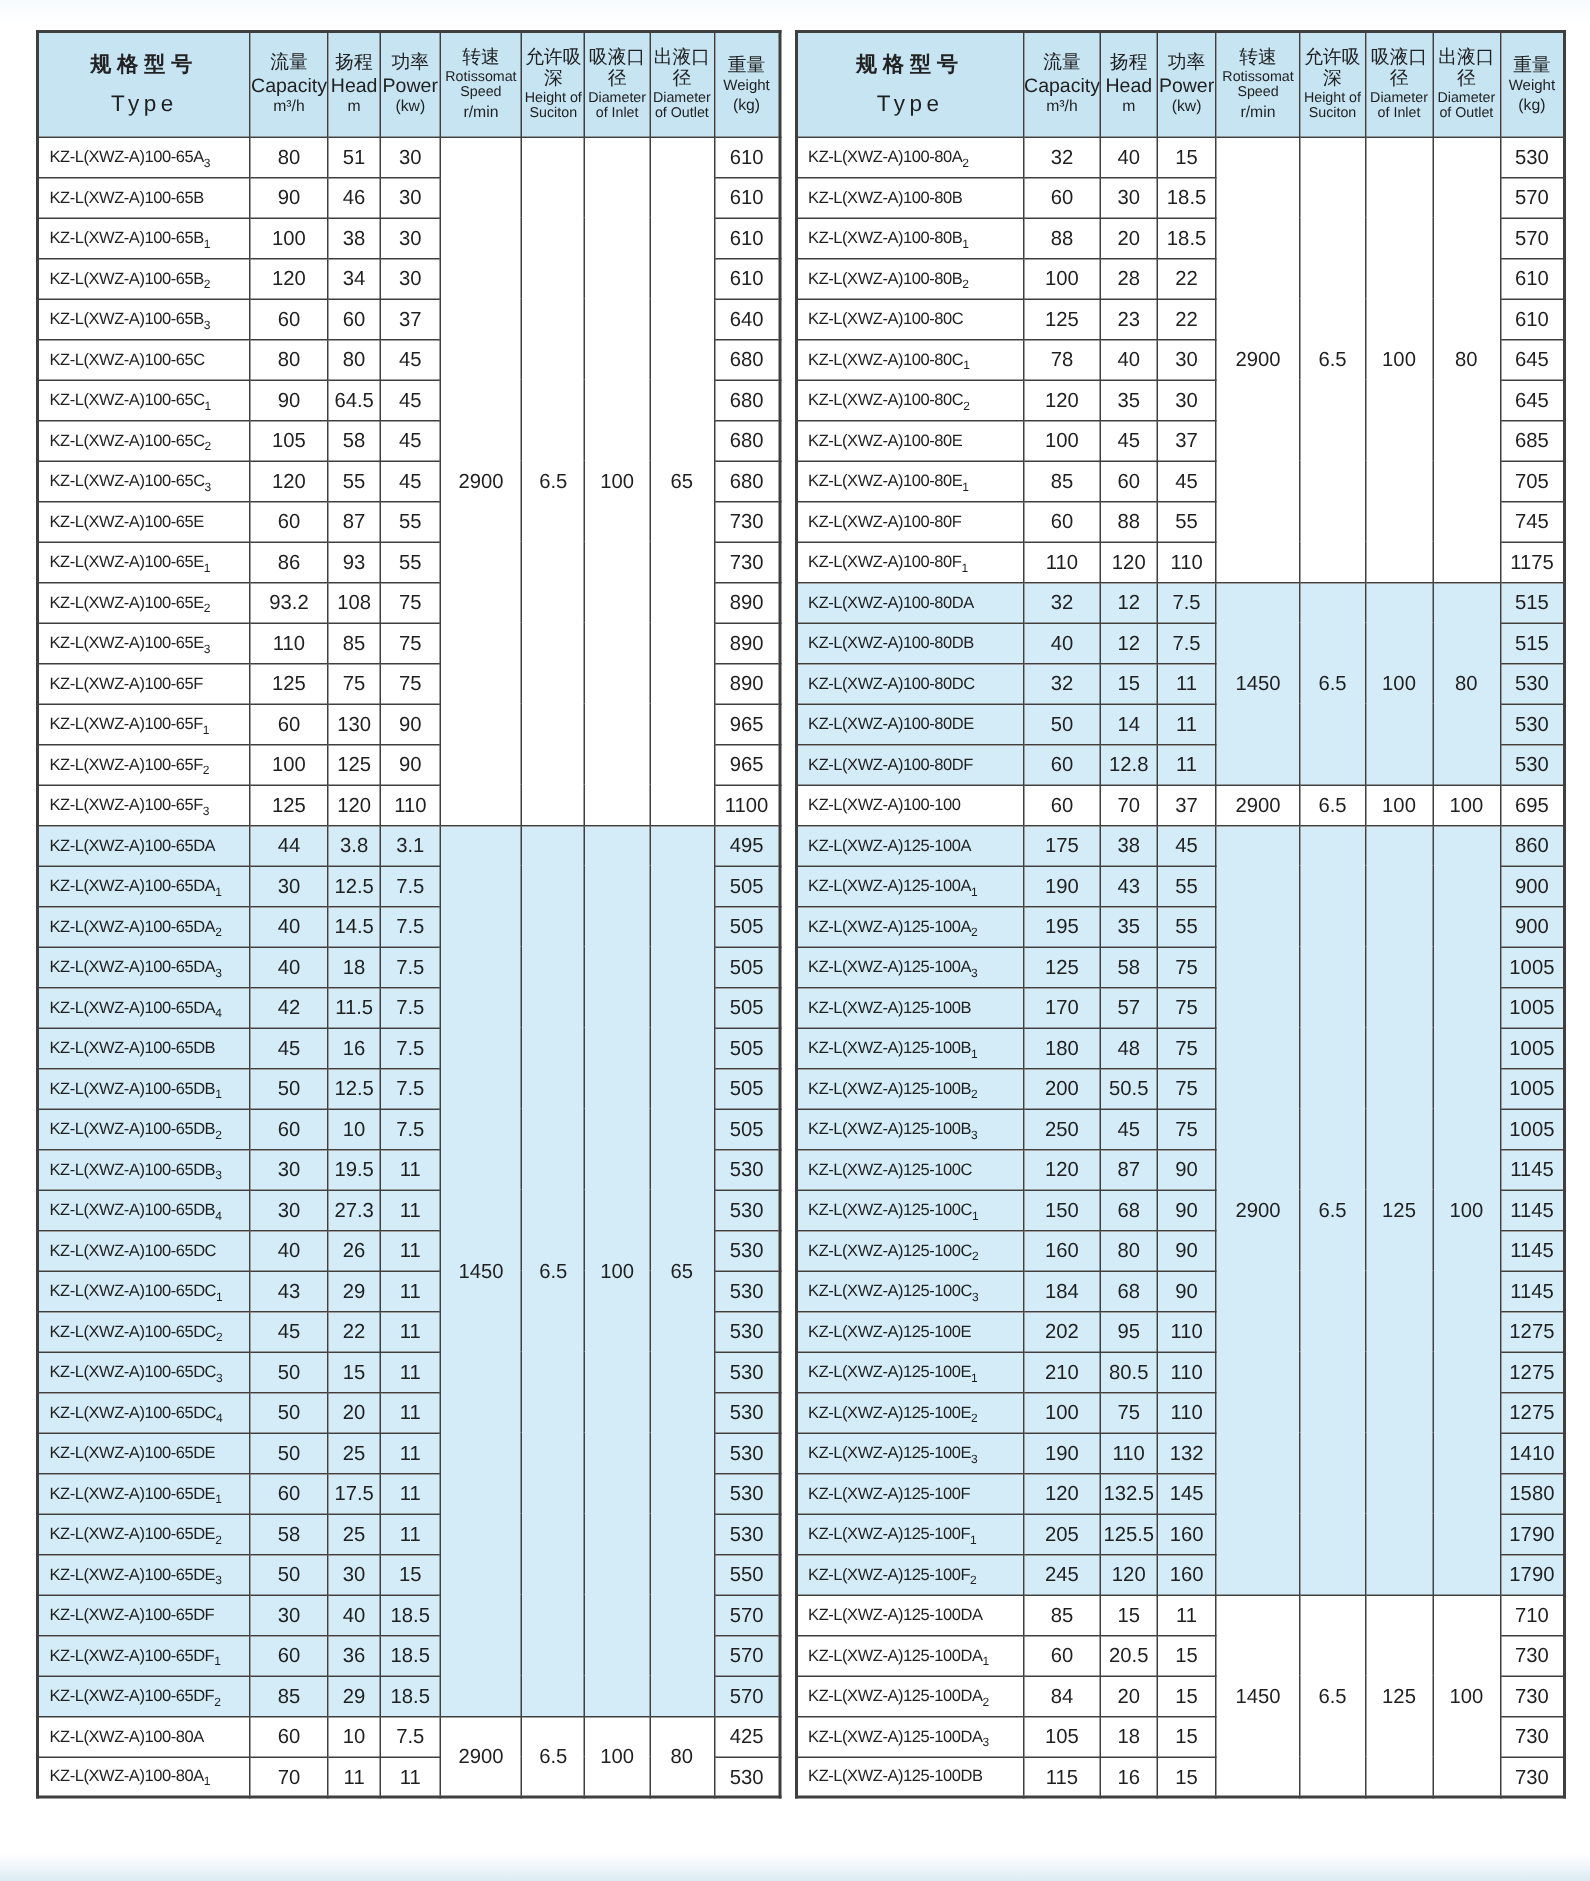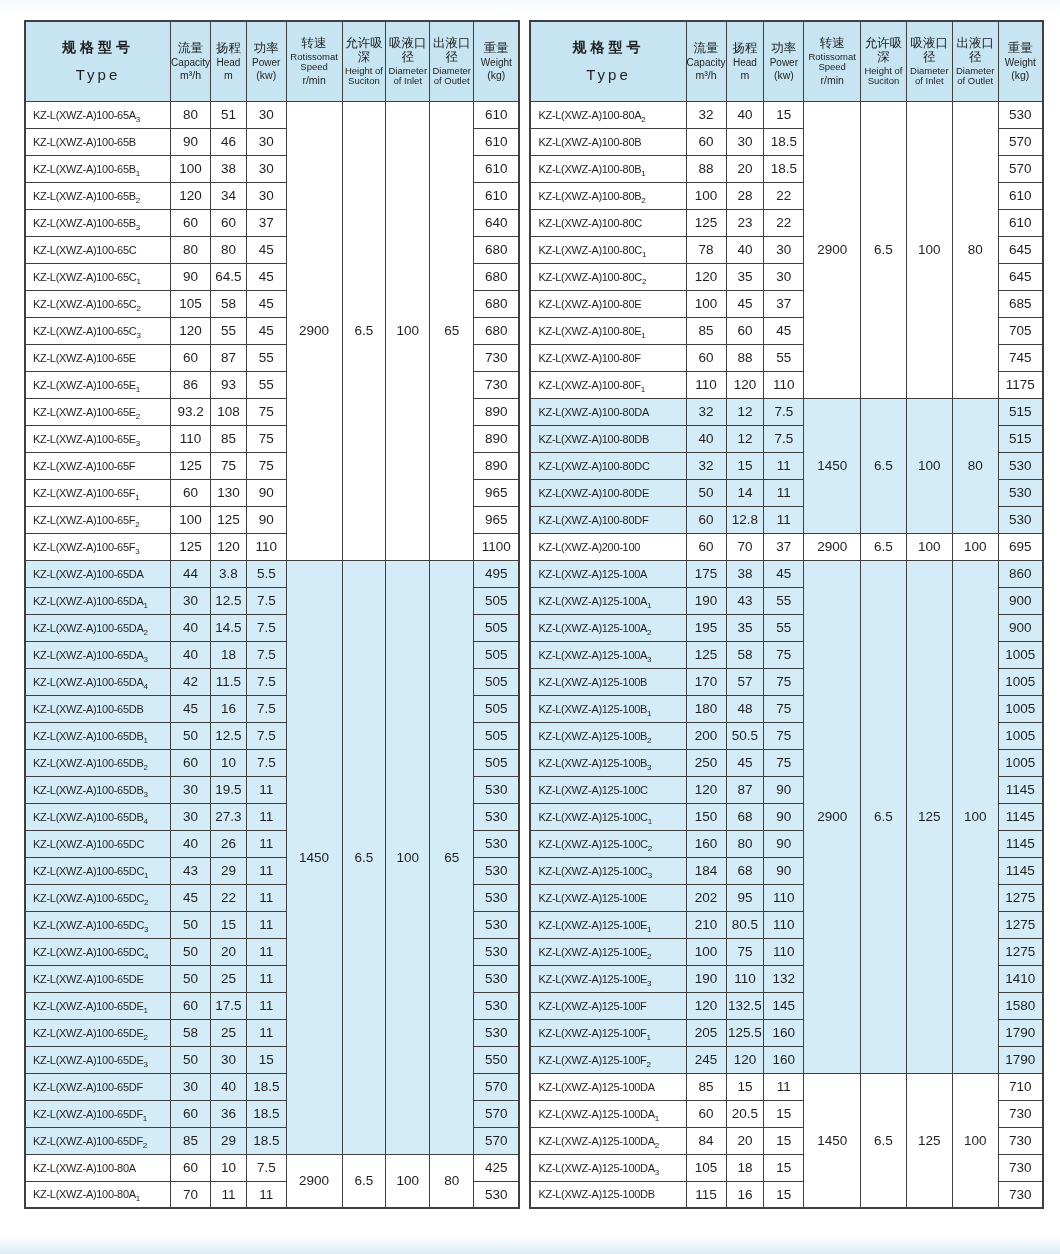--- a/index.html
+++ b/index.html
@@ -14,35 +14,35 @@
   body{
     width:1060px;height:1254px;
     font-family:"Liberation Sans",sans-serif;
     color:var(--txt);
     background:linear-gradient(180deg,#f7fbfd 0px,#ffffff 18px,#ffffff 1236px,#dcebf3 1254px);
     overflow:hidden;
   }
   .page{display:flex;gap:9px;padding:20px 16px 0 24px;}
   table{border-collapse:collapse;table-layout:fixed;border:2px solid var(--grid);}
   th,td{border:1px solid var(--grid);text-align:center;vertical-align:middle;padding:0;overflow:hidden;}
-  thead tr{height:80px;}
+  thead tr{height:70px;}
   tbody tr{height:27px;}
   th{background:var(--header-bg);font-weight:normal;}
   .r-white td{background:var(--row-white);}
   .r-blue td{background:var(--row-blue);}
   .td-type{text-align:left;padding-left:7px;font-size:11px;letter-spacing:-0.3px;white-space:nowrap;}
   .td-type sub{font-size:8px;line-height:0;}
   .td-num{font-size:13.5px;}
   .hz{font-size:12.5px;line-height:1.15;font-weight:normal;color:#222;}
   .he{font-size:10px;line-height:1.12;margin-top:1px;}
   .hu{font-size:10.5px;line-height:1.2;margin-top:1px;}
   .h-type .hz{font-size:14px;letter-spacing:4px;font-weight:bold;}
   .h-type .he{font-size:15px;letter-spacing:3px;margin-top:12px;}
   .c-speed .he,.c-suct .he,.c-inlet .he,.c-outlet .he{font-size:9.5px;}
-  .c-cap .he,.c-head .he,.c-pow .he{font-size:10px;}
+  .c-cap .he,.c-head .he,.c-pow .he{font-size:13px;}
 </style>
 </head>
 <body>
 
 <div class="page">
   <table>
       <colgroup>
         <col style="width: 146px;">
         <col style="width: 38px;">
         <col style="width: 36px;">
@@ -219,21 +219,21 @@
           <td class="td-type">KZ-L(XWZ-A)100-65F<sub>3</sub></td>
           <td class="td-num">125</td>
           <td class="td-num">120</td>
           <td class="td-num">110</td>
           <td class="td-num">1100</td>
         </tr>
         <tr class="r-blue">
           <td class="td-type">KZ-L(XWZ-A)100-65DA</td>
           <td class="td-num">44</td>
           <td class="td-num">3.8</td>
-          <td class="td-num">5.5</td>
+          <td class="td-num">3.1</td>
           <td class="td-num" rowspan="22">1450</td>
           <td class="td-num" rowspan="22">6.5</td>
           <td class="td-num" rowspan="22">100</td>
           <td class="td-num" rowspan="22">65</td>
           <td class="td-num">495</td>
         </tr>
         <tr class="r-blue">
           <td class="td-type">KZ-L(XWZ-A)100-65DA<sub>1</sub></td>
           <td class="td-num">30</td>
           <td class="td-num">12.5</td>
@@ -572,21 +572,21 @@
           <td class="td-num">530</td>
         </tr>
         <tr class="r-blue">
           <td class="td-type">KZ-L(XWZ-A)100-80DF</td>
           <td class="td-num">60</td>
           <td class="td-num">12.8</td>
           <td class="td-num">11</td>
           <td class="td-num">530</td>
         </tr>
         <tr class="r-white">
-          <td class="td-type">KZ-L(XWZ-A)200-100</td>
+          <td class="td-type">KZ-L(XWZ-A)100-100</td>
           <td class="td-num">60</td>
           <td class="td-num">70</td>
           <td class="td-num">37</td>
           <td class="td-num" rowspan="1">2900</td>
           <td class="td-num" rowspan="1">6.5</td>
           <td class="td-num" rowspan="1">100</td>
           <td class="td-num" rowspan="1">100</td>
           <td class="td-num">695</td>
         </tr>
         <tr class="r-blue">

